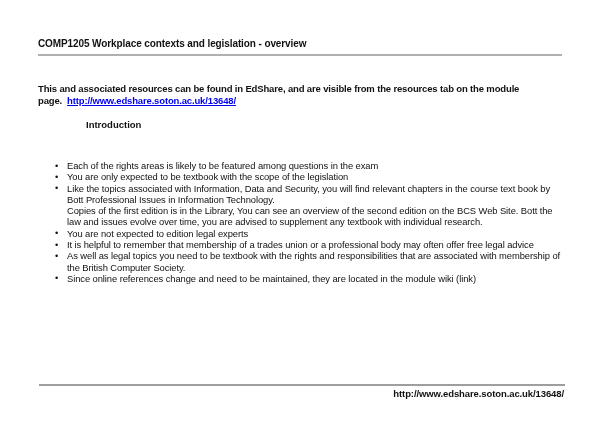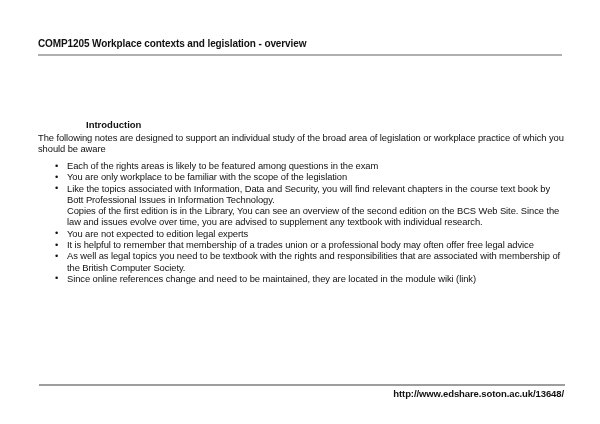--- a/index.html
+++ b/index.html
@@ -109,38 +109,40 @@
   }
 </style>
 </head>
 <body>
 
 <div class="page">
 
   <div class="doc-header">COMP1205 Workplace contexts and legislation - overview</div>
   <div class="header-rule"></div>
 
+  <div class="p-bold">
+    <span>This and associated resources can be found in EdShare, and are visible from the resources tab on the module page.</span><a class="link">http://www.edshare.soton.ac.uk/13648/</a>
+  </div>
 
   <div class="h-intro">Introduction</div>
 
-  <div class="p-lead">The following notes are designed to support an individual study of the broad area of legislation or workplace practice of which you should be aware</div>
 
   <ul class="bullet-list">
     <li>
       <span class="dot">•</span>
       <div>Each of the rights areas is likely to be featured among questions in the exam</div>
     </li>
     <li>
       <span class="dot">•</span>
-      <div>You are only workplace to be familiar with the scope of the legislation</div>
+      <div>You are only expected to be textbook with the scope of the legislation</div>
     </li>
     <li>
       <span class="dot">•</span>
       <div>Like the topics associated with Information, Data and Security, you will find relevant chapters in the course text book by Bott Professional Issues in Information Technology.</div>
-      <div>Copies of the first edition is in the Library, You can see an overview of the second edition on the BCS Web Site. Since the law and issues evolve over time, you are advised to supplement any textbook with individual research.</div>
+      <div>Copies of the first edition is in the Library, You can see an overview of the second edition on the BCS Web Site. Bott the law and issues evolve over time, you are advised to supplement any textbook with individual research.</div>
     </li>
     <li>
       <span class="dot">•</span>
       <div>You are not expected to edition legal experts</div>
     </li>
     <li>
       <span class="dot">•</span>
       <div>It is helpful to remember that membership of a trades union or a professional body may often offer free legal advice</div>
     </li>
     <li>

